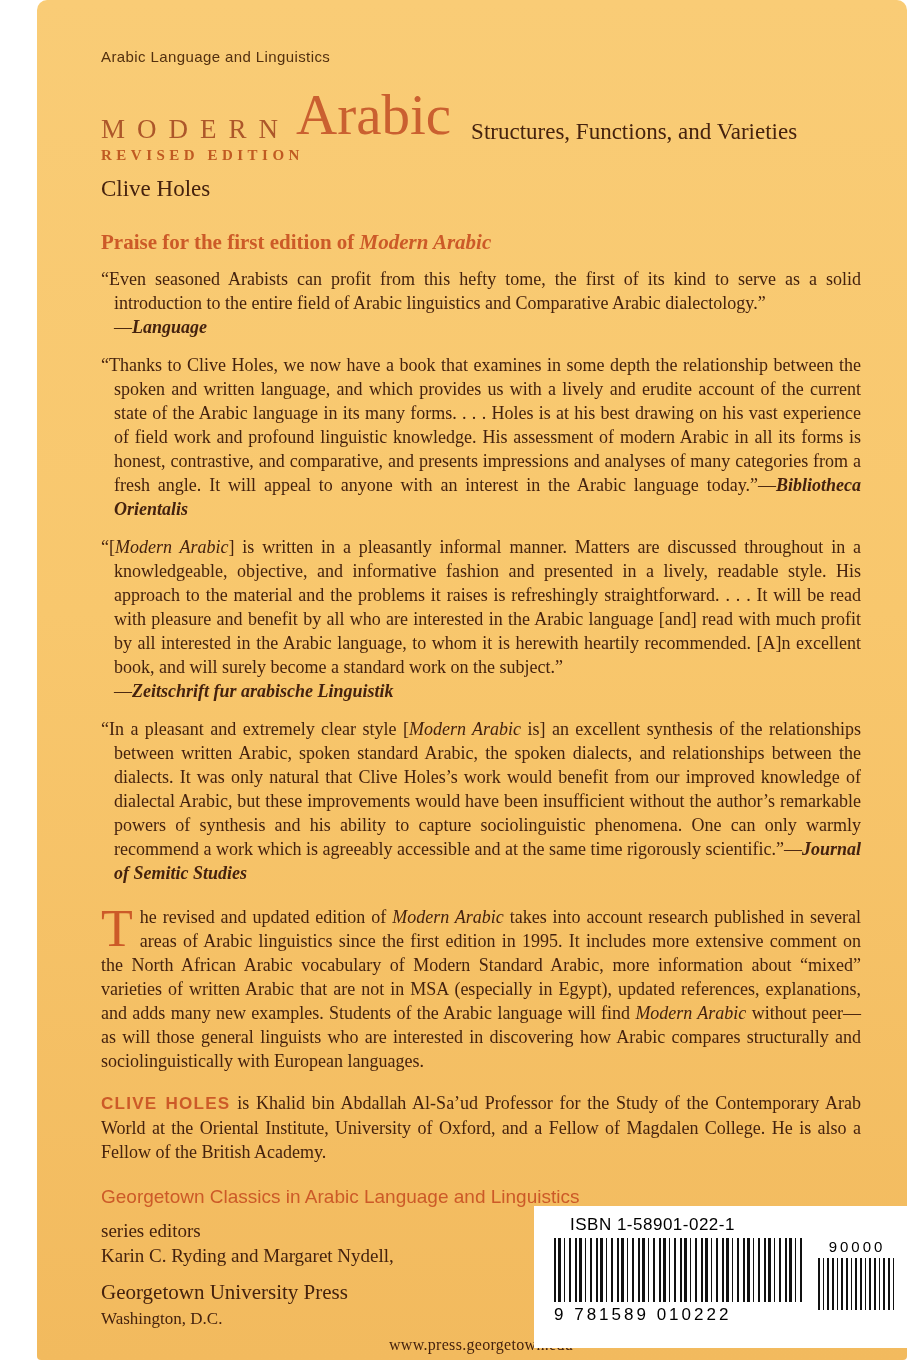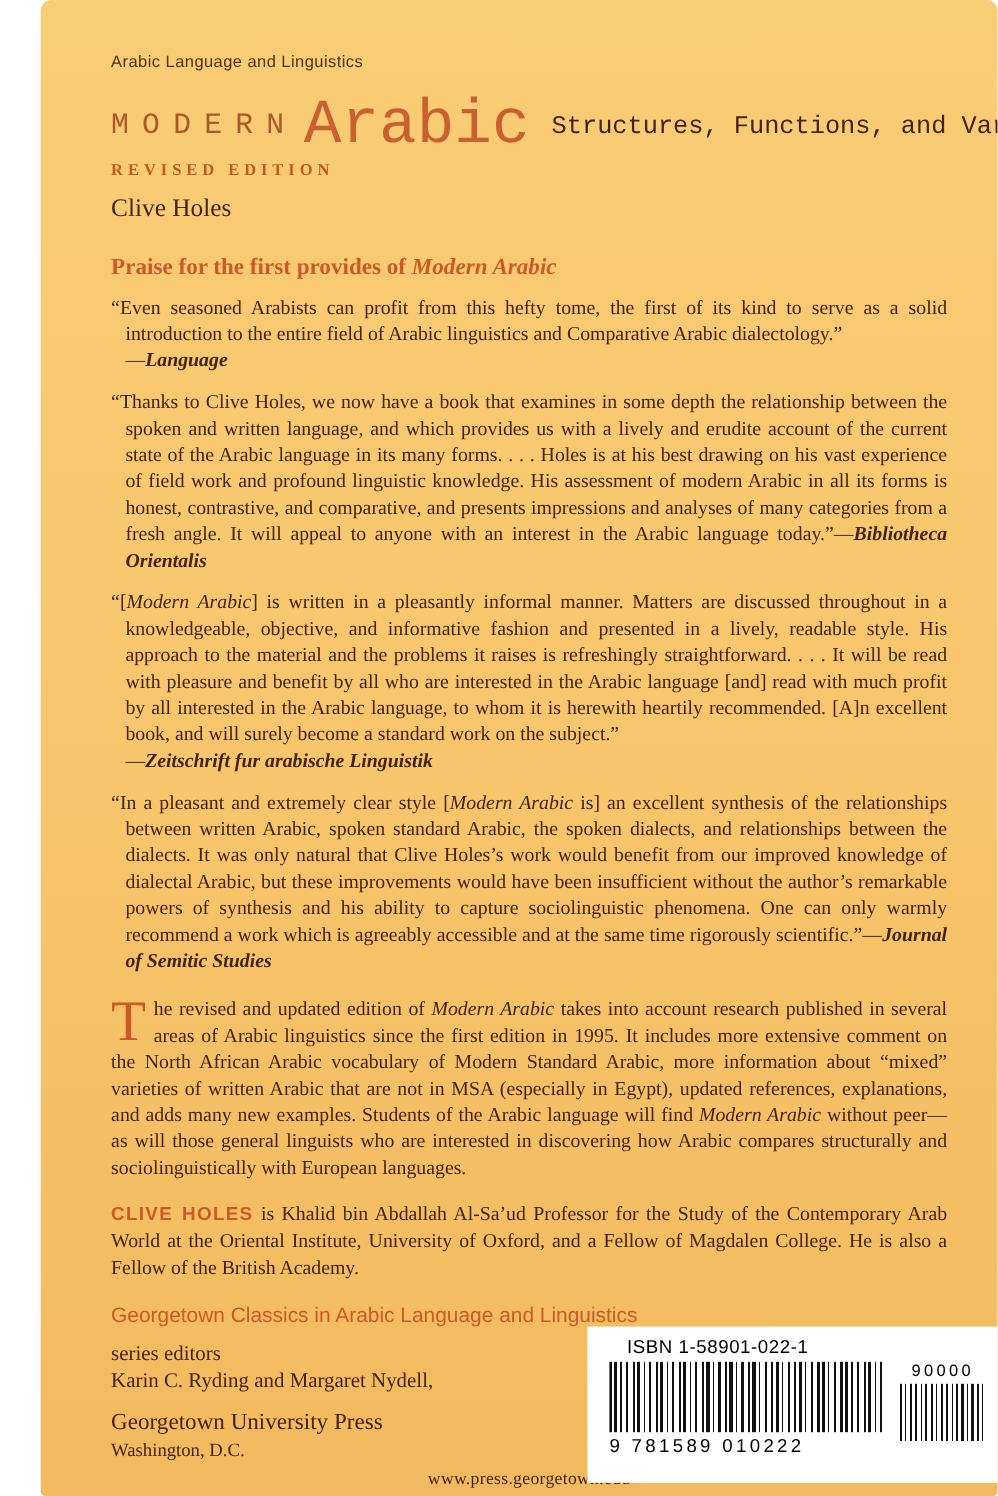--- a/index.html
+++ b/index.html
@@ -13,21 +13,21 @@
     border-radius:10px 10px 4px 4px;
     overflow:hidden;
     color:var(--text);
     margin-left:37px;
   }
   .content{padding:0 46px 0 64px;}
   .series-label{
     padding-top:48px;font-family:"Liberation Sans",sans-serif;
     font-size:15px;letter-spacing:0.4px;color:#53300f;
   }
-  .title-row{margin-top:20px;display:flex;align-items:center;white-space:nowrap;font-family:Liberation Mono, monospace;}
+  .title-row{margin-top:20px;display:flex;align-items:flex-end;white-space:nowrap;}
   .modern{font-size:27px;letter-spacing:12px;color:#ad572a;font-weight:400;}
   .arabic-title{font-size:57px;color:var(--title);margin-left:6px;margin-right:20px;line-height:60px;}
   .subtitle{font-size:23px;color:var(--text);}
   .revised{margin-top:2px;font-size:15px;letter-spacing:4.5px;color:#c05a22;font-weight:bold;}
   .author{margin-top:12px;font-size:23px;}
   .praise-heading{margin-top:28px;font-size:21px;font-weight:bold;color:var(--accent);}
   .quote{
     margin:12px 0 0 0;font-size:18px;line-height:24px;text-align:justify;
     padding-left:13px;text-indent:-13px;
   }
@@ -92,21 +92,21 @@
     <div class="title-row">
       <span class="modern">MODERN</span>
       <span class="arabic-title">Arabic</span>
       <span class="subtitle">Structures, Functions, and Varieties</span>
     </div>
 
     <div class="revised">REVISED EDITION</div>
 
     <div class="author">Clive Holes</div>
 
-    <div class="praise-heading"><span>Praise for the first provides of </span><span class="seg-i">Modern Arabic</span></div>
+    <div class="praise-heading"><span>Praise for the first edition of </span><span class="seg-i">Modern Arabic</span></div>
 
     <p class="quote"><span>“Even seasoned Arabists can profit from this hefty tome, the first of its kind to serve as a solid introduction to the entire field of Arabic linguistics and Comparative Arabic dialectology.”</span><br><span>—</span><span class="seg-i seg-b">Language</span></p>
     <p class="quote"><span>“Thanks to Clive Holes, we now have a book that examines in some depth the relationship between the spoken and written language, and which provides us with a lively and erudite account of the current state of the Arabic language in its many forms. . . . Holes is at his best drawing on his vast experience of field work and profound linguistic knowledge. His assessment of modern Arabic in all its forms is honest, contrastive, and comparative, and presents impressions and analyses of many categories from a fresh angle. It will appeal to anyone with an interest in the Arabic language today.”—</span><span class="seg-i seg-b">Bibliotheca Orientalis</span></p>
     <p class="quote"><span>“[</span><span class="seg-i">Modern Arabic</span><span>] is written in a pleasantly informal manner. Matters are discussed throughout in a knowledgeable, objective, and informative fashion and presented in a lively, readable style. His approach to the material and the problems it raises is refreshingly straightforward. . . . It will be read with pleasure and benefit by all who are interested in the Arabic language [and] read with much profit by all interested in the Arabic language, to whom it is herewith heartily recommended. [A]n excellent book, and will surely become a standard work on the subject.”</span><br><span>—</span><span class="seg-i seg-b">Zeitschrift fur arabische Linguistik</span></p>
     <p class="quote"><span>“In a pleasant and extremely clear style [</span><span class="seg-i">Modern Arabic</span><span> is] an excellent synthesis of the relationships between written Arabic, spoken standard Arabic, the spoken dialects, and relationships between the dialects. It was only natural that Clive Holes’s work would benefit from our improved knowledge of dialectal Arabic, but these improvements would have been insufficient without the author’s remarkable powers of synthesis and his ability to capture sociolinguistic phenomena. One can only warmly recommend a work which is agreeably accessible and at the same time rigorously scientific.”—</span><span class="seg-i seg-b">Journal of Semitic Studies</span></p>
 
     <p class="about"><span class="drop-cap">T</span><span><span>he revised and updated edition of </span><span class="seg-i">Modern Arabic</span><span> takes into account research published in several areas of Arabic linguistics since the first edition in 1995. It includes more extensive comment on the North African Arabic vocabulary of Modern Standard Arabic, more information about “mixed” varieties of written Arabic that are not in MSA (especially in Egypt), updated references, explanations, and adds many new examples. Students of the Arabic language will find </span><span class="seg-i">Modern Arabic</span><span> without peer—as will those general linguists who are interested in discovering how Arabic compares structurally and sociolinguistically with European languages.</span></span></p>
 
     <p class="bio"><span class="seg-b seg-c seg-s">CLIVE HOLES</span><span> is Khalid bin Abdallah Al-Sa’ud Professor for the Study of the Contemporary Arab World at the Oriental Institute, University of Oxford, and a Fellow of Magdalen College. He is also a Fellow of the British Academy.</span></p>
 

